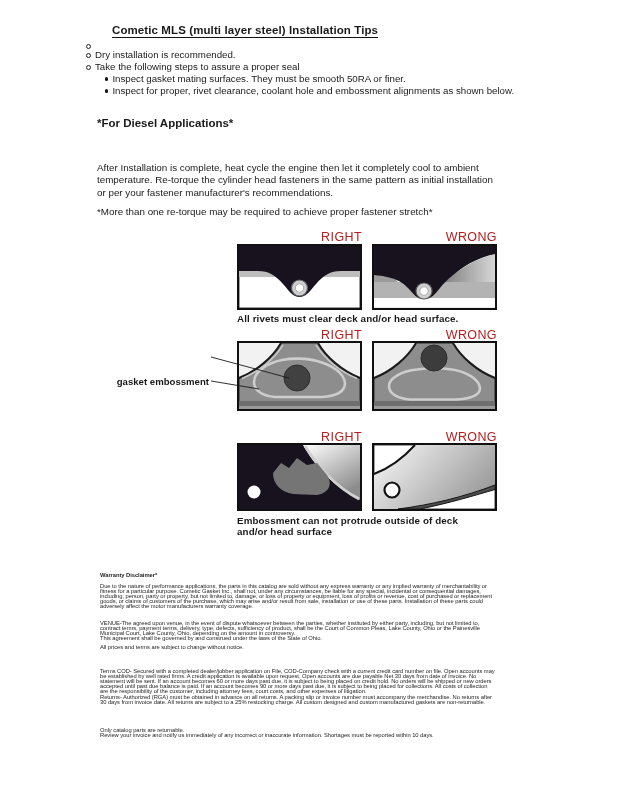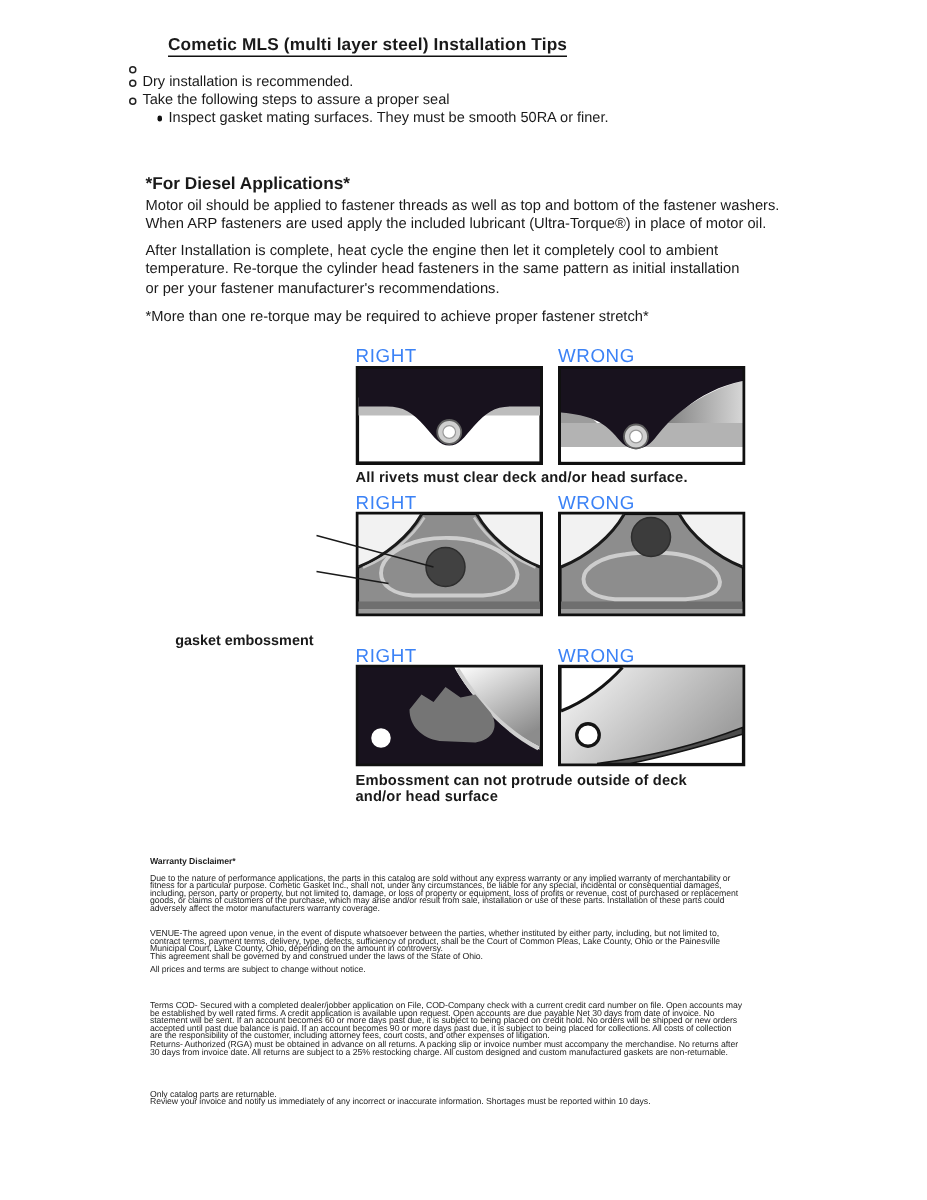--- a/index.html
+++ b/index.html
@@ -20,21 +20,21 @@
   .tip-row.sub{margin-left:19px;}
   .b-dot{flex:0 0 auto;width:3px;height:3px;border:1px solid #222;border-radius:50%;margin:4px 4px 0 0;}
   .b-fill{flex:0 0 auto;width:3.4px;height:3.4px;background:#111;border-radius:50%;margin:4px 4px 0 0;}
 
   .diesel-h{left:97px;top:117px;font-size:11.5px;font-weight:700;}
   .body-par{font-size:9.8px;line-height:12.3px;}
   .p1{left:97px;top:132px;}
   .p2{left:97px;top:162px;}
   .note{left:97px;top:206px;font-size:9.8px;}
 
-  .rw-label{width:125px;text-align:left;font-size:12.5px;letter-spacing:.4px;color:#3b82f6;}
+  .rw-label{width:125px;text-align:right;font-size:12.5px;letter-spacing:.4px;color:#b91c1c;}
   .figbox{width:125px;}
   .caption{font-size:9.8px;font-weight:700;letter-spacing:.1px;line-height:11px;}
 
   .anno{font-size:9.6px;font-weight:600;text-align:right;width:125px;left:84px;line-height:10.5px;}
 
   .legal{left:100px;top:573px;width:448px;font-size:5.8px;line-height:4.9px;color:#1f1f1f;letter-spacing:-.05px;}
   .legal-h{font-weight:700;margin-bottom:6.5px;}
   .legal-p{margin:0 0 0 0;}
   .legal-p div{white-space:nowrap;}
   .mb12{margin-bottom:12px;} .mb4{margin-bottom:4.5px;} .mb20{margin-bottom:19.5px;}
@@ -59,27 +59,27 @@
       <span class="line">Dry installation is recommended.</span>
     </div>
     <div class="tip-row">
       <span class="b-dot"></span>
       <span class="line">Take the following steps to assure a proper seal</span>
     </div>
     <div class="tip-row sub">
       <span class="b-fill"></span>
       <span class="line">Inspect gasket mating surfaces.  They must be smooth 50RA or finer.</span>
     </div>
+    <div class="tip-row sub">
+      <span class="b-fill"></span>
+      <span class="line">Inspect for proper, rivet clearance, coolant hole and embossment alignments as shown below.</span>
+    </div>
   </div>
 
   <div class="abs diesel-h">*For Diesel Applications*</div>
-  <div class="abs body-par p1">
-      <div>Motor oil should be applied to fastener threads as well as top and bottom of the fastener washers.</div>
-      <div>When ARP fasteners are used apply the included lubricant (Ultra-Torque®) in place of motor oil.</div>
-    </div>
   <div class="abs body-par p2">
       <div>After Installation is complete, heat cycle the engine then let it completely cool to ambient</div>
       <div>temperature. Re-torque the cylinder head fasteners in the same pattern as initial installation</div>
       <div>or per your fastener manufacturer's recommendations.</div>
     </div>
   <div class="abs note">*More than one re-torque may be required to achieve proper fastener stretch*</div>
 
   <div class="abs rw-label" style="left:237px;top:230px;">RIGHT</div>
   <div class="abs rw-label" style="left:372px;top:230px;">WRONG</div>
 
@@ -116,21 +116,21 @@
         <circle cx="52" cy="47" r="4.2" fill="#ffffff" stroke="#9a9a9a" stroke-width="0.8"></circle>
       </g>
     </svg>
   </div>
 
   <div class="abs caption" style="left:237px;top:313px;">All rivets must clear deck and/or head surface.</div>
 
   <div class="abs rw-label" style="left:237px;top:328px;">RIGHT</div>
   <div class="abs rw-label" style="left:372px;top:328px;">WRONG</div>
 
-  <div class="abs anno" style="top:377px;margin-top:46px;">
+  <div class="abs anno" style="top:377px;">
     <div class="line">gasket embossment</div>
   </div>
 
   <div class="abs figbox" style="left:237px;top:341px;">
     <svg width="125" height="70" viewBox="0 0 125 70">
       <rect x="1.2" y="1.2" width="122.6" height="67.6" fill="#8d8d8d" stroke="#101010" stroke-width="2.4"></rect>
       <rect x="2" y="60" width="121" height="5" fill="#6f6f6f"></rect>
       <rect x="2" y="65" width="121" height="3" fill="#9a9a9a"></rect>
       <path d="M2,2 H44 C36,16 20,30 2,37 Z" fill="#f2f2f2"></path>
       <path d="M44,2 C36,16 20,30 2,37" fill="none" stroke="#1a1a1a" stroke-width="2"></path>

